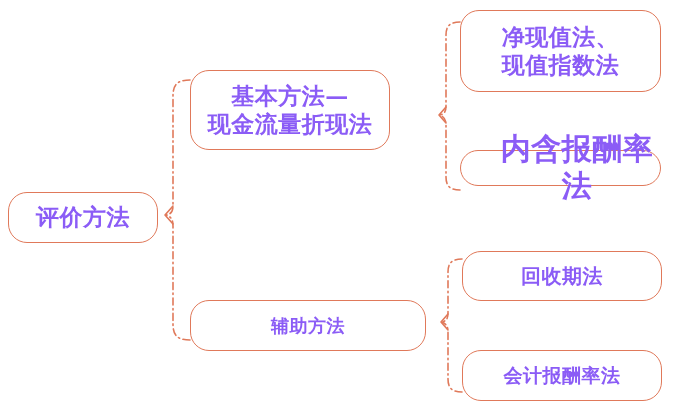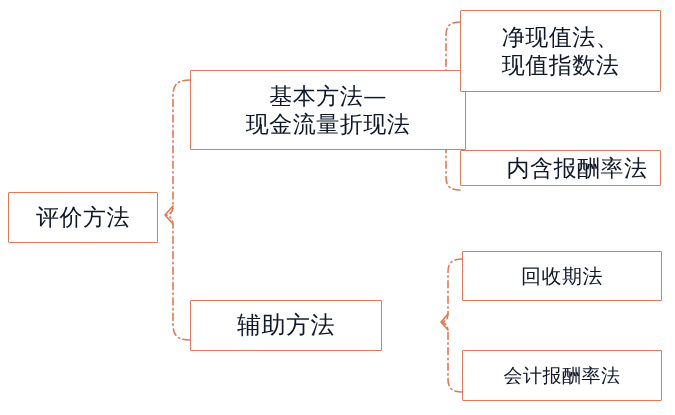--- a/index.html
+++ b/index.html
@@ -14,36 +14,36 @@
     height: 415px;
     background: #ffffff;
     overflow: hidden;
     font-family: "DejaVu Serif", "Liberation Serif", serif;
   }
   .node {
     position: absolute;
     box-sizing: border-box;
     background: #ffffff;
     border: 1.4px solid #e0795a;
-    border-radius: 1px;
+    border-radius: 19px;
     display: flex;
     align-items: center;
     justify-content: center;
     text-align: center;
-    color: #0f172a;
+    color: #8b5cf6;
     line-height: 1.22;
     letter-spacing: 0.5px;
     white-space: pre-line;
-    font-weight: 400;
+    font-weight: 700;
   }
   .node.root        { left: 8px;   top: 192px; width: 150px; height: 51px; font-size: 23px; }
-  .node.basic       { left: 190px; top: 70px;  width: 276px; height: 80px; font-size: 23px; }
-  .node.aux         { left: 190px; top: 300px; width: 192px; height: 51px; font-size: 24px; }
+  .node.basic       { left: 190px; top: 70px;  width: 200px; height: 80px; font-size: 23px; }
+  .node.aux         { left: 190px; top: 300px; width: 236px; height: 51px; font-size: 18px; }
   .node.npv         { left: 460px; top: 10px;  width: 201px; height: 82px; font-size: 23px; }
-  .node.irr         { left: 460px; top: 150px; width: 201px; height: 36px; font-size: 23px; padding-left: 33px; }
+  .node.irr         { left: 460px; top: 150px; width: 201px; height: 36px; font-size: 30px; padding-left: 33px; }
   .node.payback     { left: 462px; top: 251px; width: 200px; height: 50px; font-size: 20px; }
   .node.arr         { left: 462px; top: 350px; width: 200px; height: 51px; font-size: 19px; }
 
   #braces {
     position: absolute;
     left: 0;
     top: 0;
     width: 675px;
     height: 415px;
     pointer-events: none;

